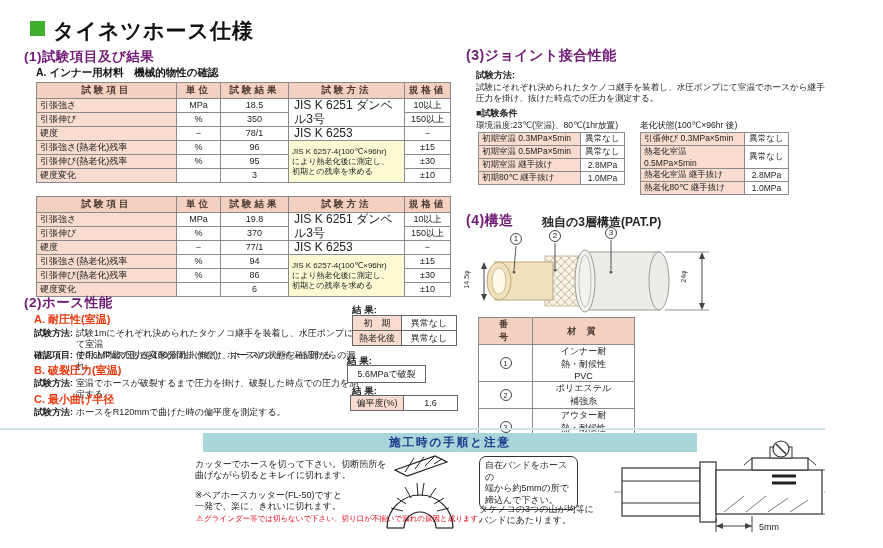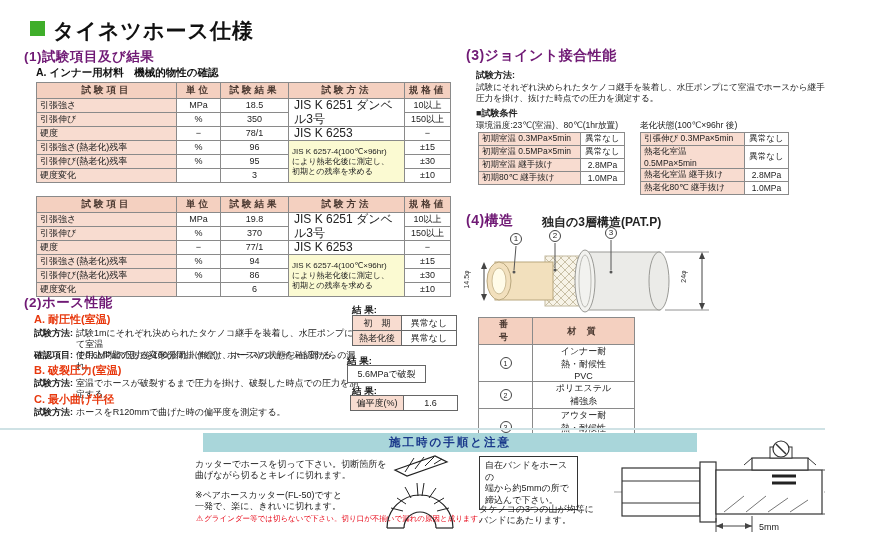--- a/index.html
+++ b/index.html
@@ -35,21 +35,21 @@
   .resbox{border:1px solid #666;background:#fff;font-size:9px;display:flex;align-items:center;justify-content:center;}
   .mat{font-size:9px;}
   .mat th,.mat td{border:1px solid #8a8a8a;height:14px;text-align:center;padding:0 20px;overflow:hidden;}
   .mat thead th{background:#f4d0c0;letter-spacing:4px;font-weight:bold;color:#4a3830;}
   .circ{display:inline-flex;width:10px;height:10px;border:1px solid #444;border-radius:50%;align-items:center;justify-content:center;font-size:7px;line-height:1;background:#fff;}
   .band{background:#a9d6da;color:#19388a;font-weight:bold;font-size:11.5px;display:flex;align-items:center;justify-content:center;letter-spacing:2px;}
   .sep{background:#cfe2e5;}
   .warn{color:#e60012;font-size:7.5px;line-height:9px;display:flex;align-items:center;}
   .warn .wicon{margin-right:1px;font-size:8px;}
   .vdim{font-size:7px;text-align:center;transform:rotate(-90deg);white-space:nowrap;color:#333;}
-  .bandbox{box-sizing:border-box;border:1px solid #333;border-radius:0;background:#fff;padding:3px 5px;font-size:9px;line-height:11.5px;}
+  .bandbox{box-sizing:border-box;border:1px solid #333;border-radius:7px;background:#fff;padding:3px 5px;font-size:9px;line-height:11.5px;}
   .callout{font-size:8px;}
 </style>
 </head>
 <body>
 
 <div id="canvas">
 
   <div class="abs" style="left:30px;top:21px;width:15px;height:15px;background:#3fae2a;"></div>
   <div class="abs pagetitle" style="left:53px;top:17px;">タイネツホース仕様</div>
 

